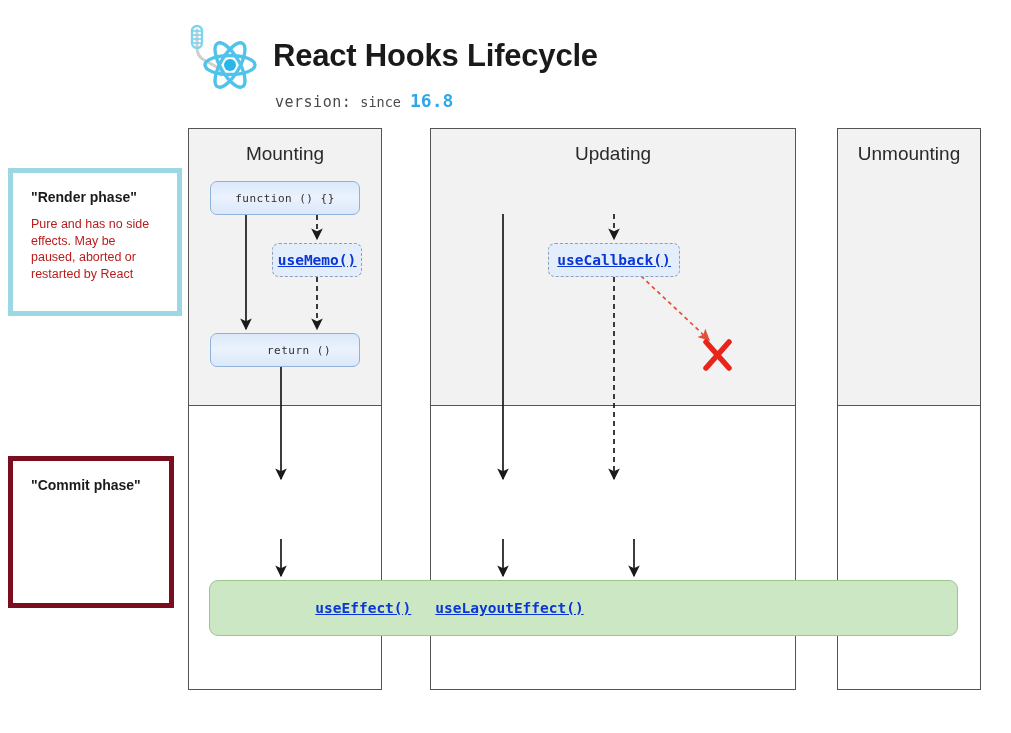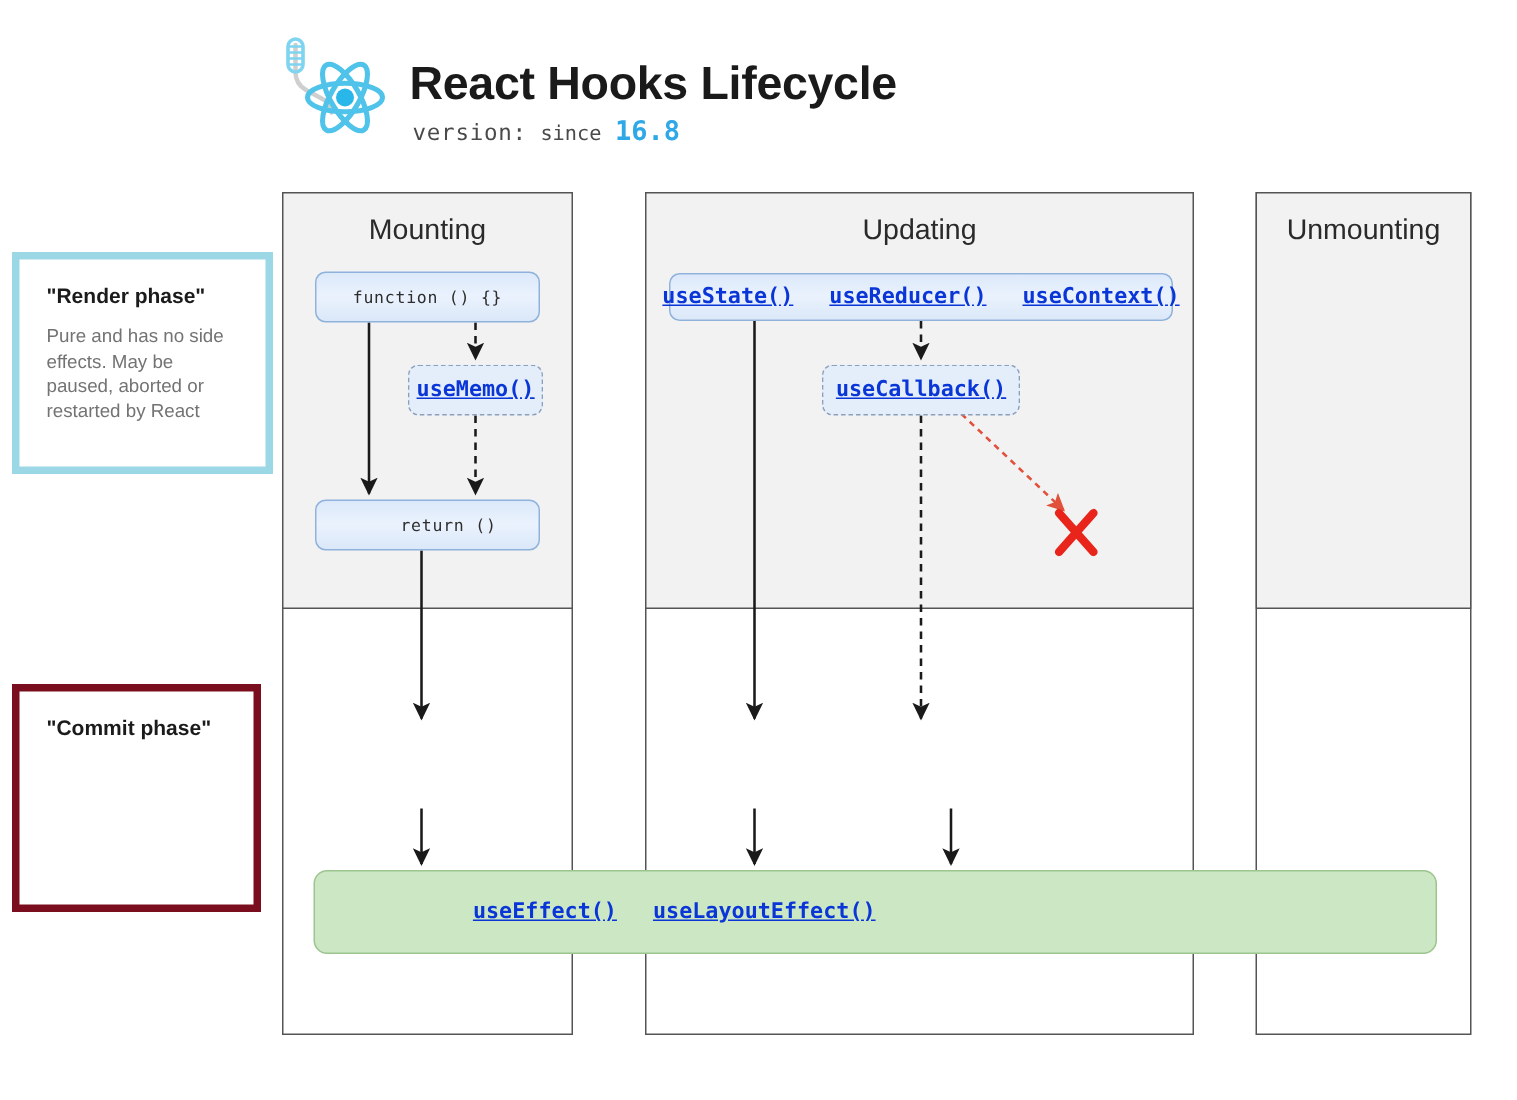--- a/index.html
+++ b/index.html
@@ -13,33 +13,33 @@
 
   
   .header { position: absolute; left: 183px; top: 20px; width: 520px; height: 90px; }
   .logo { position: absolute; left: 0px; top: 2px; width: 88px; height: 80px; }
   .title {
     position: absolute; left: 90px; top: 18px;
     font-size: 31px; font-weight: bold; color: #1a1a1a;
     letter-spacing: -0.2px; white-space: nowrap;
   }
   .version-line {
-    position: absolute; left: 92px; top: 57px;
+    position: absolute; left: 92px; top: 70px;
     font-family: "DejaVu Sans Mono", monospace;
     font-size: 15px; color: #3c3c3c; white-space: nowrap;
   }
   .version-line .vlabel { color: #4a4a4a; letter-spacing: 0.5px; }
   .version-line .vsince { color: #4a4a4a; font-size: 13.5px; }
   .version-line .vnum { color: #2fa8e8; font-weight: bold; font-size: 18px; }
 
   
   .phase-box { position: absolute; background: #ffffff; }
   .phase-box .inner { width: 100%; height: 100%; padding: 16px 14px 10px 18px; }
   .phase-title { font-size: 14px; font-weight: bold; color: #1b1b1b; margin-bottom: 11px; }
-  .phase-desc { font-size: 12.5px; color: #737373; line-height: 1.32; }
+  .phase-desc { font-size: 12.5px; color: #b91c1c; line-height: 1.32; }
   #render-phase { left: 8px; top: 168px; width: 174px; height: 148px; border: 5px solid #9bd7e4; }
   #commit-phase { left: 8px; top: 456px; width: 166px; height: 152px; border: 5px solid #7a0e1e; }
 
   
   .column { position: absolute; border: 1.6px solid #545454; }
   .col-head { position: absolute; background: #f2f2f2; border: 1.6px solid #545454; }
   .col-title {
     position: absolute; width: 100%; top: 14px; text-align: center;
     font-size: 19px; color: #2a2a2a;
   }
@@ -207,27 +207,20 @@
   </div>
 
   <div class="node dashed" id="n-usememo">
     <span class="hooklink"><span>useMemo</span><span class="paren">()</span></span>
   </div>
 
   <div class="node solid" id="n-return">
     <span class="code">return ()</span>
   </div>
 
-  <div class="node solid" id="n-statebox">
-    <div class="hooks-row">
-      <span class="hooklink">useState()</span>
-      <span class="hooklink">useReducer()</span>
-      <span class="hooklink">useContext()</span>
-    </div>
-  </div>
 
   <div class="node dashed" id="n-usecallback">
     <span class="hooklink"><span>useCallback</span><span class="paren">()</span></span>
   </div>
 
 
   <div class="bar" id="bar-effects">
     <div class="effects-row">
       <span class="hooklink">useEffect()</span>
       <span class="hooklink">useLayoutEffect()</span>

